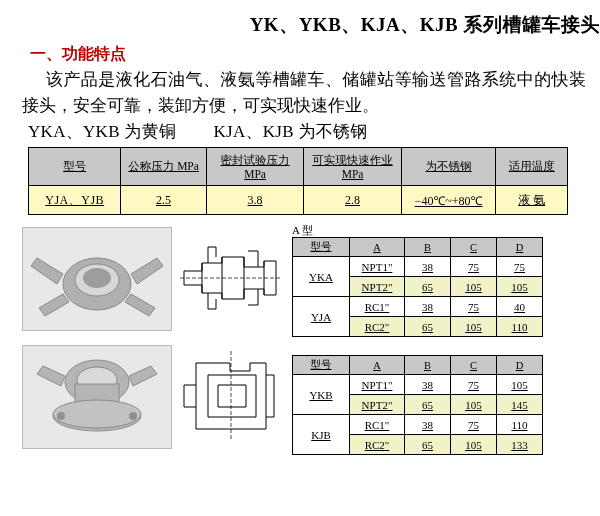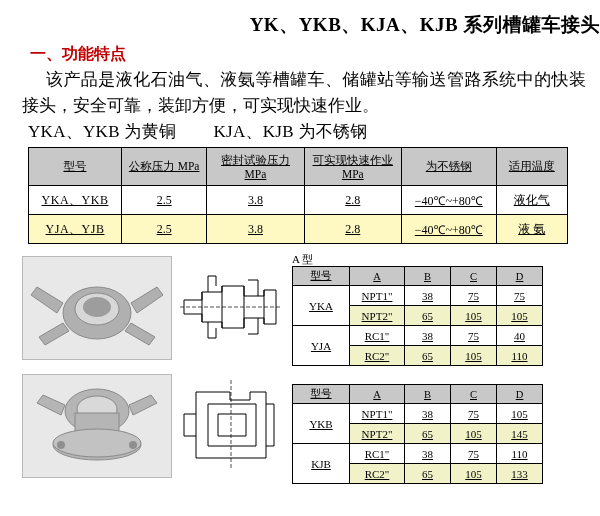--- a/index.html
+++ b/index.html
@@ -129,28 +129,20 @@
       <tr>
         <th style="width:100px">型号</th>
         <th style="width:95px">公称压力 MPa</th>
         <th style="width:110px">密封试验压力 MPa</th>
         <th style="width:110px">可实现快速作业 MPa</th>
         <th style="width:95px">为不锈钢</th>
         <th style="width:80px">适用温度</th>
       </tr>
     </thead>
     <tbody>
-      <tr class="rowA">
-        <td class="model">YKA、YKB</td>
-        <td>2.5</td>
-        <td>3.8</td>
-        <td>2.8</td>
-        <td>−40℃~+80℃</td>
-        <td>液化气</td>
-      </tr>
       <tr class="rowB">
         <td class="model">YJA、YJB</td>
         <td>2.5</td>
         <td>3.8</td>
         <td>2.8</td>
         <td>−40℃~+80℃</td>
         <td>液  氨</td>
       </tr>
     </tbody>
   </table>

